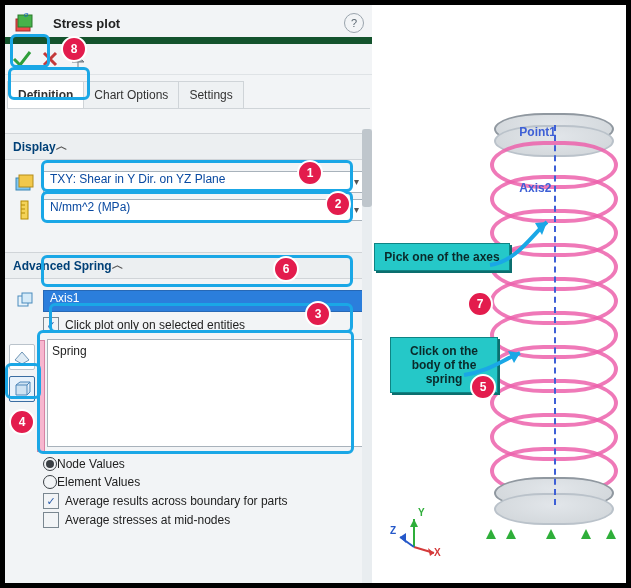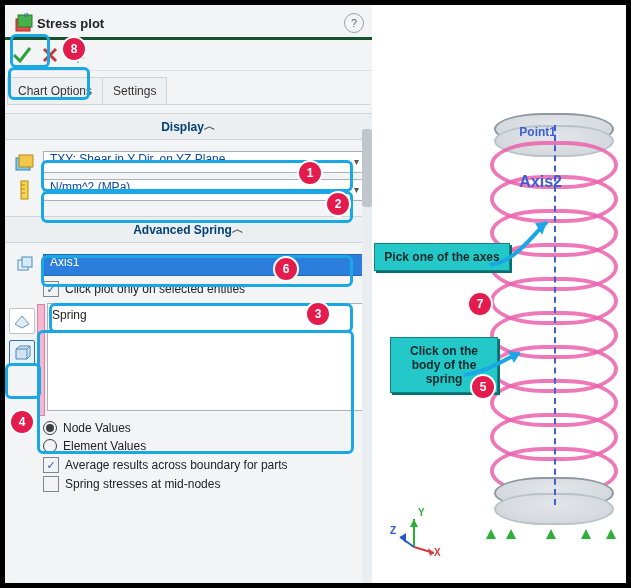--- a/index.html
+++ b/index.html
@@ -1,40 +1,40 @@
 <!DOCTYPE html>
 <html><head>
 <meta charset="utf-8">
 <style>
   html,body{margin:0;padding:0;font-family:Segoe UI,Tahoma,Arial,sans-serif;font-size:12px;color:#222;background:#000}
   .frame{box-sizing:border-box;width:631px;height:588px;border:3px solid #000;background:#000;position:relative}
   .inner{position:absolute;inset:2px;background:#fff}
   .left-panel{position:absolute;left:0;top:0;width:367px;height:100%;background:#f2f4f6;border-right:1px solid #d0d4d8;overflow:hidden}
   .right-view{position:absolute;left:367px;right:0;top:0;bottom:0;background:#fff;overflow:hidden}
-  .panel-head{display:flex;align-items:center;gap:0;padding:6px 8px 2px 8px;border-bottom:3px solid #14532d}
+  .panel-head{display:flex;align-items:center;gap:16px;padding:6px 8px 2px 8px;border-bottom:7px solid #14532d}
   .panel-title{font-weight:700;font-size:13px}
   .help-circle{margin-left:auto;width:18px;height:18px;border:1px solid #9aa4ad;border-radius:50%;display:flex;align-items:center;justify-content:center;font-size:11px;color:#5a6670}
   .run-row{display:flex;align-items:center;gap:6px;padding:4px 6px;border-bottom:1px solid #dfe3e6;position:relative}
   .run-btn{width:22px;height:22px;display:flex;align-items:center;justify-content:center;border-radius:2px}
   .tabs{display:flex;border-bottom:1px solid #cfd4d8;margin:6px 2px 0 2px}
   .tab{padding:6px 10px;border:1px solid #cfd4d8;border-bottom:none;background:#eef1f3;margin-right:-1px;color:#333}
   .tab.active{background:#fff;font-weight:600}
-  .section-title{display:flex;align-items:center;justify-content:center;background:#eceff1;border:1px solid #d0d4d8;border-left:none;border-right:none;padding:4px 8px;font-weight:700;color:#004077;margin-top:8px}
+  .section-title{display:flex;align-items:center;justify-content:flex-start;background:#eceff1;border:1px solid #d0d4d8;border-left:none;border-right:none;padding:4px 8px;font-weight:700;color:#004077;margin-top:24px}
   .section-title .chev{font-size:12px;color:#555}
   .section-body{padding:6px 8px 2px 8px}
   .row{display:flex;align-items:center;gap:6px;margin:4px 0}
   .icon-box{width:24px;height:24px;display:flex;align-items:center;justify-content:center}
   .control{flex:1;height:22px;box-sizing:border-box;border:1px solid #a8b2bb;background:#fff;display:flex;align-items:flex-start;padding:0 20px 0 6px;color:#333;position:relative;white-space:nowrap;overflow:hidden}
   .control .dd{position:absolute;right:4px;top:4px;color:#555;font-size:10px}
   .sel-blue{color:#0a4aa1}
   .checkbox-row{display:flex;align-items:center;gap:6px;margin:3px 0 3px 30px;padding-right:24px}
   .chk{width:14px;height:14px;border:1px solid #7a8790;display:flex;align-items:center;justify-content:center;font-size:11px;color:#2a5caa}
   .chk.checked::after{content:"\2713"}
   .listbox{margin:6px 0 10px 34px;height:108px;border:1px solid #a8b2bb;background:#fff;padding:4px;box-sizing:border-box}
-  .radio-row{display:flex;align-items:center;gap:6px;margin:4px 0 4px 30px}
+  .radio-row{display:flex;align-items:center;margin:4px 0 4px 30px}
   .radio{width:12px;height:12px;border:1px solid #3a3f44;border-radius:50%;position:relative}
   .radio.on::after{content:"";position:absolute;inset:2px;background:#3a3f44;border-radius:50%}
   
   .hl{position:absolute;border:3px solid #1aa7e6;border-radius:6px;pointer-events:none}
   
   .callout{position:absolute;background:#25c8c8;color:#0a2a2a;border:1px solid #0e8484;padding:6px 8px;font-weight:700;font-size:12px;text-align:center;box-shadow:2px 2px 0 #0b6e6e}
   
   .badge{position:absolute;width:22px;height:22px;background:#e31c4d;border:2px solid #fff;border-radius:50%;color:#fff;font-weight:700;display:flex;align-items:center;justify-content:center;font-size:12px;z-index:20}
   
   .scrollbar{position:absolute;top:124px;right:0;bottom:0;width:10px;background:#e9edf0}
@@ -79,20 +79,21 @@
             </svg>
         </span>
         <span class="run-btn">
           <svg width="18" height="18">
               <path d="M6 3 L12 3 L12 9 L15 12 L3 12 L6 9 Z M9 12 L9 17" fill="#9aa2aa" stroke="#6e7880"></path>
             </svg>
         </span>
       </div>
 
       <div class="tabs">
+        <div class="tab active">Definition</div>
         <div class="tab">Chart Options</div>
         <div class="tab">Settings</div>
       </div>
 
       <div class="section-title">
         <span>Display</span>
         <span class="chev">︿</span>
       </div>
       <div class="section-body">
         <div class="row">
@@ -168,21 +169,21 @@
         <div class="radio-row">
           <span class="radio"></span>
           <span>Element Values</span>
         </div>
         <div class="checkbox-row" style="margin-left:30px">
           <span class="chk checked"></span>
           <span>Average results across boundary for parts</span>
         </div>
         <div class="checkbox-row" style="margin-left:30px">
           <span class="chk"></span>
-          <span>Spring stresses at mid-nodes</span>
+          <span>Average stresses at mid-nodes</span>
         </div>
       </div>
 
       <div class="scrollbar">
         <div class="scroll-thumb"></div>
       </div>
     </div>
 
     <div class="right-view">
       <div class="spring-wrap">
@@ -208,21 +209,21 @@
                 <path d="M5 2 L10 12 L0 12 Z"></path>
                 <path d="M25 2 L30 12 L20 12 Z"></path>
                 <path d="M65 2 L70 12 L60 12 Z"></path>
                 <path d="M100 2 L105 12 L95 12 Z"></path>
                 <path d="M125 2 L130 12 L120 12 Z"></path>
               </g>
             </svg>
         </span>
       </div>
       <span class="axis-label" style="left:58%;top:120px">Point1</span>
-      <span class="axis-label" style="left:58%;top:168px;font-size:16px">Axis2</span>
+      <span class="axis-label" style="left:58%;top:176px;font-size:12px">Axis2</span>
 
       <div class="callout" style="left:2px;top:238px;width:118px">Pick one of the axes</div>
       <div class="callout" style="left:18px;top:332px;width:90px">Click on the body of the spring</div>
 
       <div class="triad" style="left:26px;bottom:26px">
         <svg width="44" height="44">
           <line x1="16" y1="34" x2="36" y2="40" stroke="#d43a3a" stroke-width="2"></line>
             <polygon points="36,40 30,35 32,43" fill="#d43a3a"></polygon>
           <line x1="16" y1="34" x2="16" y2="6" stroke="#2fae3a" stroke-width="2"></line>
             <polygon points="16,6 12,14 20,14" fill="#2fae3a"></polygon>

